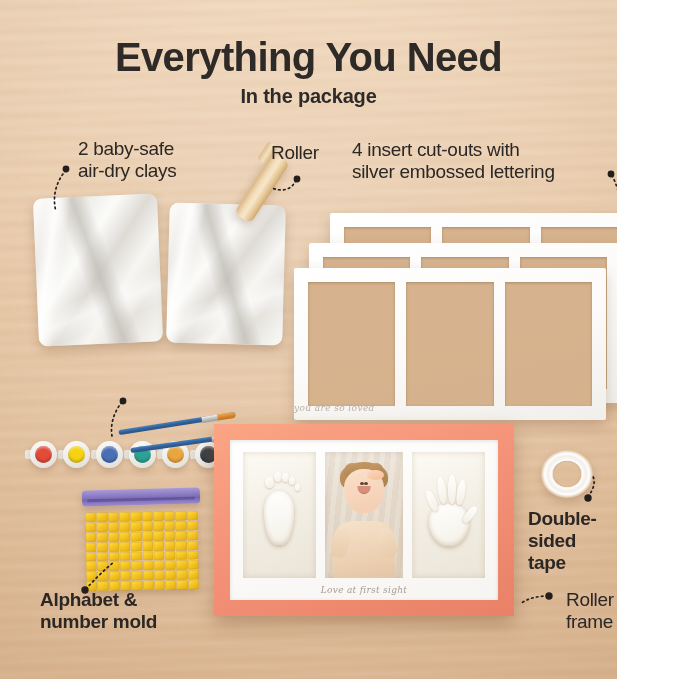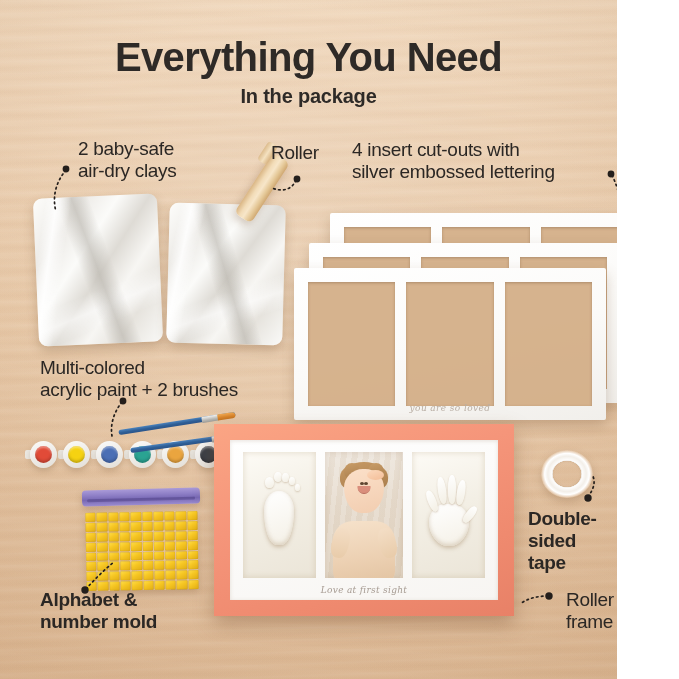--- a/index.html
+++ b/index.html
@@ -182,21 +182,21 @@
   }
   .mat-win {
     flex: 1;
     background: rgba(208,168,126,0.88);
     box-shadow: inset 0 1px 3px rgba(90,60,34,0.32);
   }
   .mat-cap {
     position: absolute;
     left: 0; right: 0;
     bottom: 7px;
-    text-align: center;
+    text-align: left;
     font-size: 8px;
     color: #b5aaa0;
     letter-spacing: .4px;
   }
   .mat-cap.script {
     font-family: "DejaVu Serif", serif;
     font-style: italic;
     font-size: 9px;
     color: #b9aea4;
   }
@@ -681,22 +681,20 @@
     </div>
   </div>
 
   <div class="tape"></div>
 
   <div class="label lbl-clays">2 baby-safe
 air-dry clays</div>
   <div class="label lbl-roller">Roller</div>
   <div class="label lbl-inserts">4 insert cut-outs with
 silver embossed lettering</div>
-  <div class="label lbl-paint">Multi-colored
-acrylic paint + 2 brushes</div>
   <div class="label lbl-alpha">Alphabet &amp;
 number mold</div>
   <div class="label lbl-tape">Double-
 sided tape</div>
   <div class="label lbl-frame">Roller
 frame</div>
 
   <svg class="leader" style="left:0;top:0;width:679px;height:679px">
 
     <path d="M66,170 C56,182 52,196 56,212"></path>

